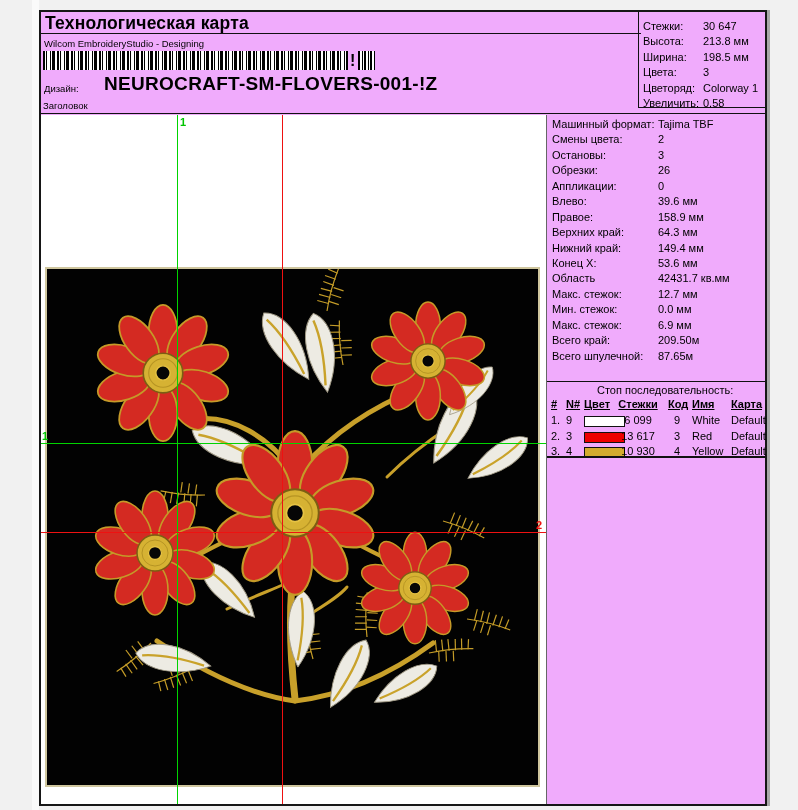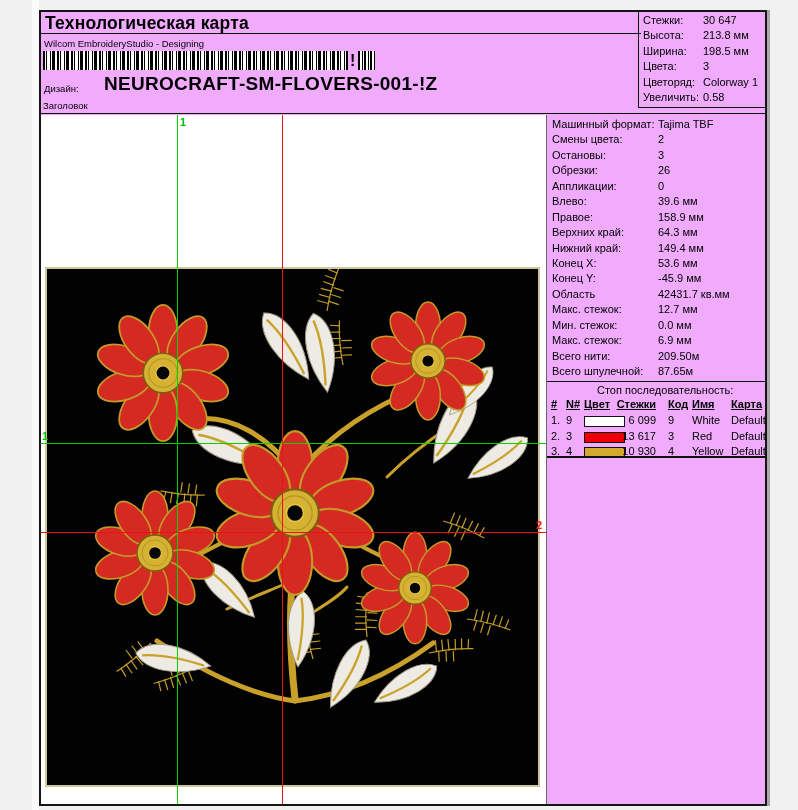--- a/index.html
+++ b/index.html
@@ -23,21 +23,21 @@
     background:repeating-linear-gradient(90deg,#000 0,#000 2px,#fff 2px,#fff 3px,#000 3px,#000 4px,#fff 4px,#fff 7px,#000 7px,#000 8px,#fff 8px,#fff 9px,#000 9px,#000 12px,#fff 12px,#fff 14px);}
   .barcode-bang{position:absolute;left:309px;top:39px;font-size:16px;font-weight:bold;line-height:19px;}
   .barcode2{position:absolute;left:317px;top:39px;height:19px;width:17px;
     background:repeating-linear-gradient(90deg,#000 0,#000 2px,#fff 2px,#fff 4px,#000 4px,#000 5px,#fff 5px,#fff 6px);}
   .design-label{position:absolute;left:3px;top:71px;font-size:9.5px;}
   .design-name{position:absolute;left:63px;top:61px;font-size:19px;font-weight:bold;letter-spacing:.3px;}
   .header-note{position:absolute;left:2px;top:88px;font-size:9.5px;}
   
   .stats{position:absolute;right:0;top:0;width:127px;height:96px;
     border-left:1.5px solid #111;border-bottom:1.5px solid #111;box-sizing:border-box;
-    font-size:11px;padding-top:2px;}
+    font-size:11px;padding-top:8px;}
   .srow{position:relative;height:15.4px;}
   .srow .lbl{position:absolute;left:4px;}
   .srow .val{position:absolute;left:64px;white-space:nowrap;}
   
   .headrule{position:absolute;left:0;top:101px;width:724px;border-top:1.5px solid #111;}
   #canvas{position:absolute;left:0;top:103px;width:506px;height:689px;border-right:1px solid #666;box-sizing:border-box;background:#fff;}
   .blackrect{position:absolute;left:4px;top:152px;width:495px;height:520px;background:#020202;border:2px solid #cfc69e;box-sizing:border-box;}
   .vline,.hline{position:absolute;}
   .v-green{left:136px;top:0;bottom:0;width:1px;background:#00d400;}
   .v-red{left:241px;top:0;bottom:0;width:1px;background:#ee1111;}
@@ -57,22 +57,22 @@
   .drow .dv{position:absolute;left:111px;white-space:nowrap;}
   .stopsec{position:absolute;left:0;top:266px;right:0;border-top:1.5px solid #111;}
   .stop-title{position:absolute;left:4px;top:2px;white-space:nowrap;margin-left:46px;}
   .stbl{position:absolute;left:0;top:16px;right:0;}
   .trow{position:relative;height:15.8px;}
   .trow span{position:absolute;white-space:nowrap;}
   .hcell{text-decoration:underline;font-weight:bold;}
   .c-num{left:4px;}
   .c-n{left:19px;}
   .c-col{left:37px;}
-  .c-st{left:51px;width:58px;text-align:right;}
-  .c-code{left:121px;width:18px;text-align:left;}
+  .c-st{left:51px;width:80px;text-align:center;}
+  .c-code{left:121px;width:18px;text-align:center;}
   .c-name{left:145px;}
   .c-chart{left:184px;}
   .swatch{position:absolute;left:37px;top:2px;width:41px;height:11px;border:1px solid #111;box-sizing:border-box;}
   .stop-bottom{position:absolute;left:0;top:74px;right:0;border-top:2.5px solid #111;}
 </style>
 </head>
 <body>
 
 <div class="band"></div>
 
@@ -246,41 +246,37 @@
         </div>
       <div class="drow">
           <span class="dl">Нижний край:</span>
           <span class="dv">149.4 мм</span>
         </div>
       <div class="drow">
           <span class="dl">Конец X:</span>
           <span class="dv">53.6 мм</span>
         </div>
       <div class="drow">
-          <span class="dl">Конец Y:</span>
-          <span class="dv">-45.9 мм</span>
-        </div>
-      <div class="drow">
           <span class="dl">Область</span>
           <span class="dv">42431.7 кв.мм</span>
         </div>
       <div class="drow">
           <span class="dl">Макс. стежок:</span>
           <span class="dv">12.7 мм</span>
         </div>
       <div class="drow">
           <span class="dl">Мин. стежок:</span>
           <span class="dv">0.0 мм</span>
         </div>
       <div class="drow">
           <span class="dl">Макс. стежок:</span>
           <span class="dv">6.9 мм</span>
         </div>
       <div class="drow">
-          <span class="dl">Всего нити:</span>
+          <span class="dl">Всего край:</span>
           <span class="dv">209.50м</span>
         </div>
       <div class="drow">
           <span class="dl">Всего шпулечной:</span>
           <span class="dv">87.65м</span>
         </div>
     </div>
 
     <div class="stopsec">
       <div class="stop-title">Стоп последовательность:</div>

